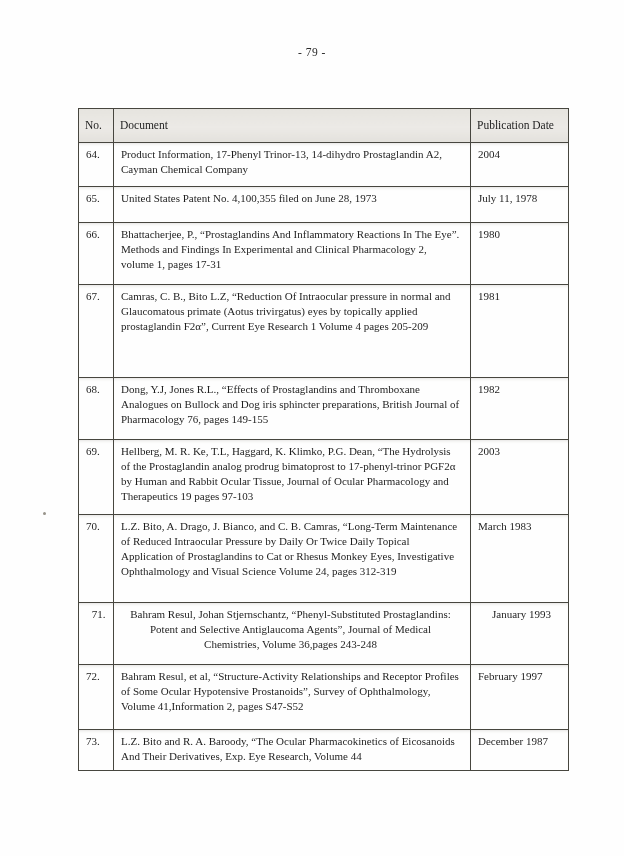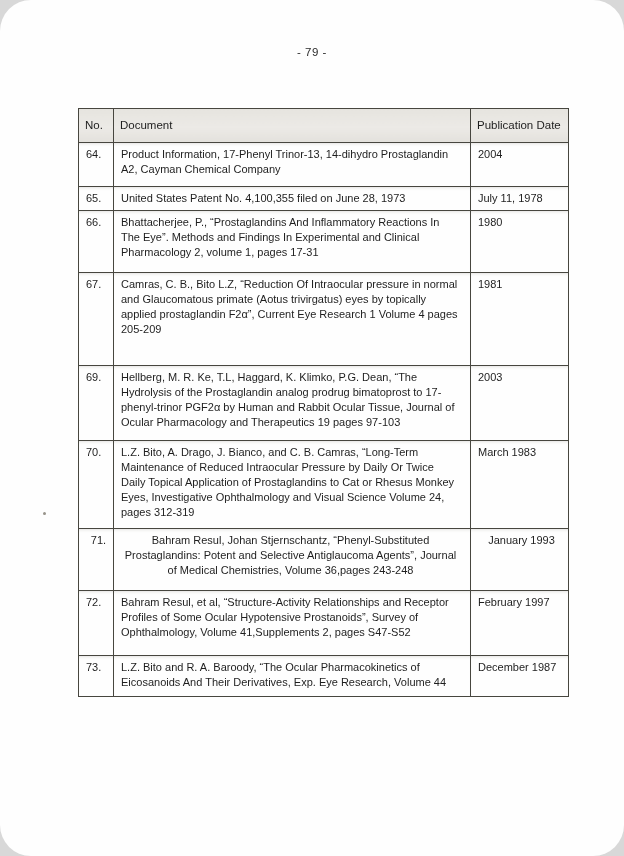--- a/index.html
+++ b/index.html
@@ -1,24 +1,23 @@
 <!DOCTYPE html>
 <html><head>
 <meta charset="utf-8">
 <style>
   html,body { margin:0; padding:0; background:#d8d8d8; }
   .page {
     position:relative;
     width:624px; height:856px;
     margin:0 auto;
     background:#fefefe;
-    font-family:Liberation Sans, sans-serif;
+    font-family:Liberation Serif, serif;
     color:#1c1c1c;
     overflow:hidden;
-    border-radius:31px;
   }
   .page-number {
     position:absolute;
     top:46px; left:0; width:100%;
     text-align:center;
     font-size:11.5px;
     color:#2a2a2a;
     letter-spacing:0.5px;
   }
   table.refs {
@@ -81,53 +80,58 @@
         <th>Document</th>
         <th>Publication Date</th>
       </tr>
     </thead>
     <tbody id="rows-body">
         <tr style="height: 44px;">
           <td class="cell-no">64.</td>
           <td class="cell-doc">Product Information, 17-Phenyl Trinor-13, 14-dihydro Prostaglandin A2, Cayman Chemical Company</td>
           <td class="cell-date">2004</td>
         </tr>
-        <tr style="height: 24px;">
+        <tr style="height: 36px;">
           <td class="cell-no">65.</td>
           <td class="cell-doc">United States Patent No. 4,100,355 filed on June 28, 1973</td>
           <td class="cell-date">July 11, 1978</td>
         </tr>
         <tr style="height: 62px;">
           <td class="cell-no">66.</td>
           <td class="cell-doc">Bhattacherjee, P., “Prostaglandins And Inflammatory Reactions In The Eye”. Methods and Findings In Experimental and Clinical Pharmacology 2, volume 1, pages 17-31</td>
           <td class="cell-date">1980</td>
         </tr>
         <tr style="height: 93px;">
           <td class="cell-no">67.</td>
           <td class="cell-doc">Camras, C. B., Bito L.Z, “Reduction Of Intraocular pressure in normal and Glaucomatous primate (Aotus trivirgatus) eyes by topically applied prostaglandin F2α”, Current Eye Research 1 Volume 4 pages 205-209</td>
           <td class="cell-date">1981</td>
+        </tr>
+        <tr style="height: 62px;">
+          <td class="cell-no">68.</td>
+          <td class="cell-doc">Dong, Y.J, Jones R.L., “Effects of Prostaglandins and Thromboxane Analogues on Bullock and Dog iris sphincter preparations, British Journal of Pharmacology 76, pages 149-155</td>
+          <td class="cell-date">1982</td>
         </tr>
         <tr style="height: 75px;">
           <td class="cell-no">69.</td>
           <td class="cell-doc">Hellberg, M. R. Ke, T.L, Haggard, K. Klimko, P.G. Dean, “The Hydrolysis of the Prostaglandin analog prodrug bimatoprost to 17-phenyl-trinor PGF2α by Human and Rabbit Ocular Tissue, Journal of Ocular Pharmacology and Therapeutics 19 pages 97-103</td>
           <td class="cell-date">2003</td>
         </tr>
         <tr style="height: 88px;">
           <td class="cell-no">70.</td>
           <td class="cell-doc">L.Z. Bito, A. Drago, J. Bianco, and C. B. Camras, “Long-Term Maintenance of Reduced Intraocular Pressure by Daily Or Twice Daily Topical Application of Prostaglandins to Cat or Rhesus Monkey Eyes, Investigative Ophthalmology and Visual Science Volume 24, pages 312-319</td>
           <td class="cell-date">March 1983</td>
         </tr>
         <tr style="height: 62px; text-align: center;">
           <td class="cell-no">71.</td>
           <td class="cell-doc">Bahram Resul, Johan Stjernschantz, “Phenyl-Substituted Prostaglandins: Potent and Selective Antiglaucoma Agents”, Journal of Medical Chemistries, Volume 36,pages 243-248</td>
           <td class="cell-date">January 1993</td>
         </tr>
         <tr style="height: 65px;">
           <td class="cell-no">72.</td>
-          <td class="cell-doc">Bahram Resul, et al, “Structure-Activity Relationships and Receptor Profiles of Some Ocular Hypotensive Prostanoids”, Survey of Ophthalmology, Volume 41,Supplements 2, pages S47-S52</td>
+          <td class="cell-doc">Bahram Resul, et al, “Structure-Activity Relationships and Receptor Profiles of Some Ocular Hypotensive Prostanoids”, Survey of Ophthalmology, Volume 41,Information 2, pages S47-S52</td>
           <td class="cell-date">February 1997</td>
         </tr>
         <tr style="height: 41px;">
           <td class="cell-no">73.</td>
           <td class="cell-doc">L.Z. Bito and R. A. Baroody, “The Ocular Pharmacokinetics of Eicosanoids And Their Derivatives, Exp. Eye Research, Volume 44</td>
           <td class="cell-date">December 1987</td>
         </tr>
       </tbody>
   </table>
 

